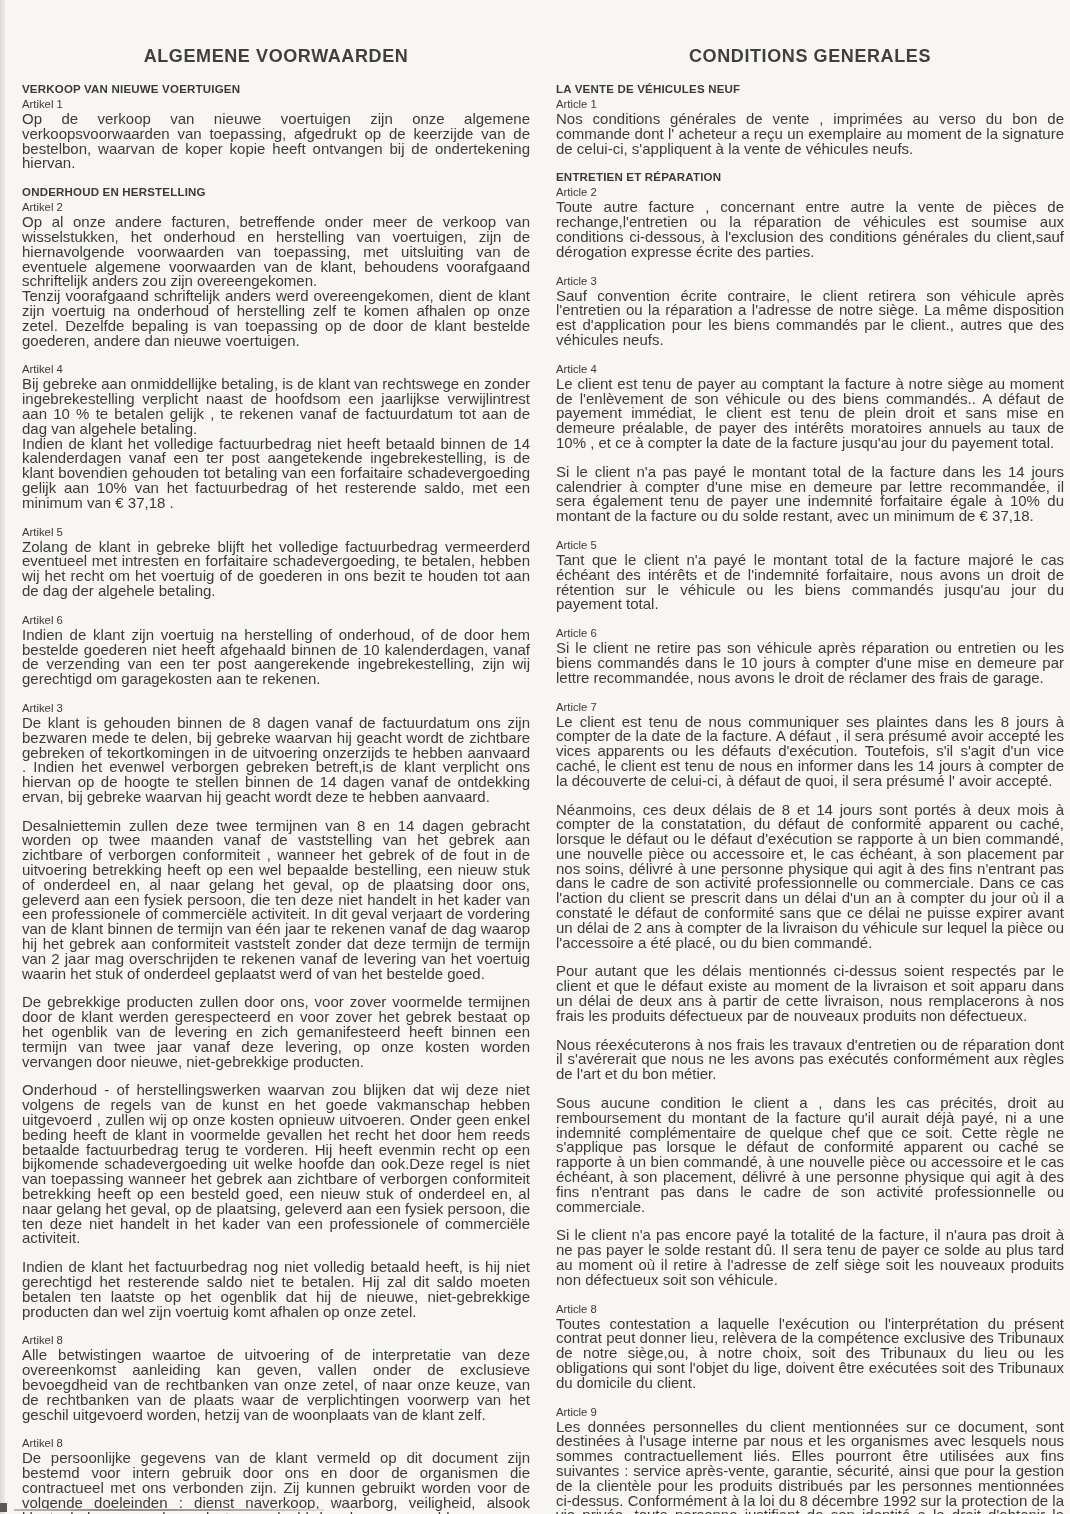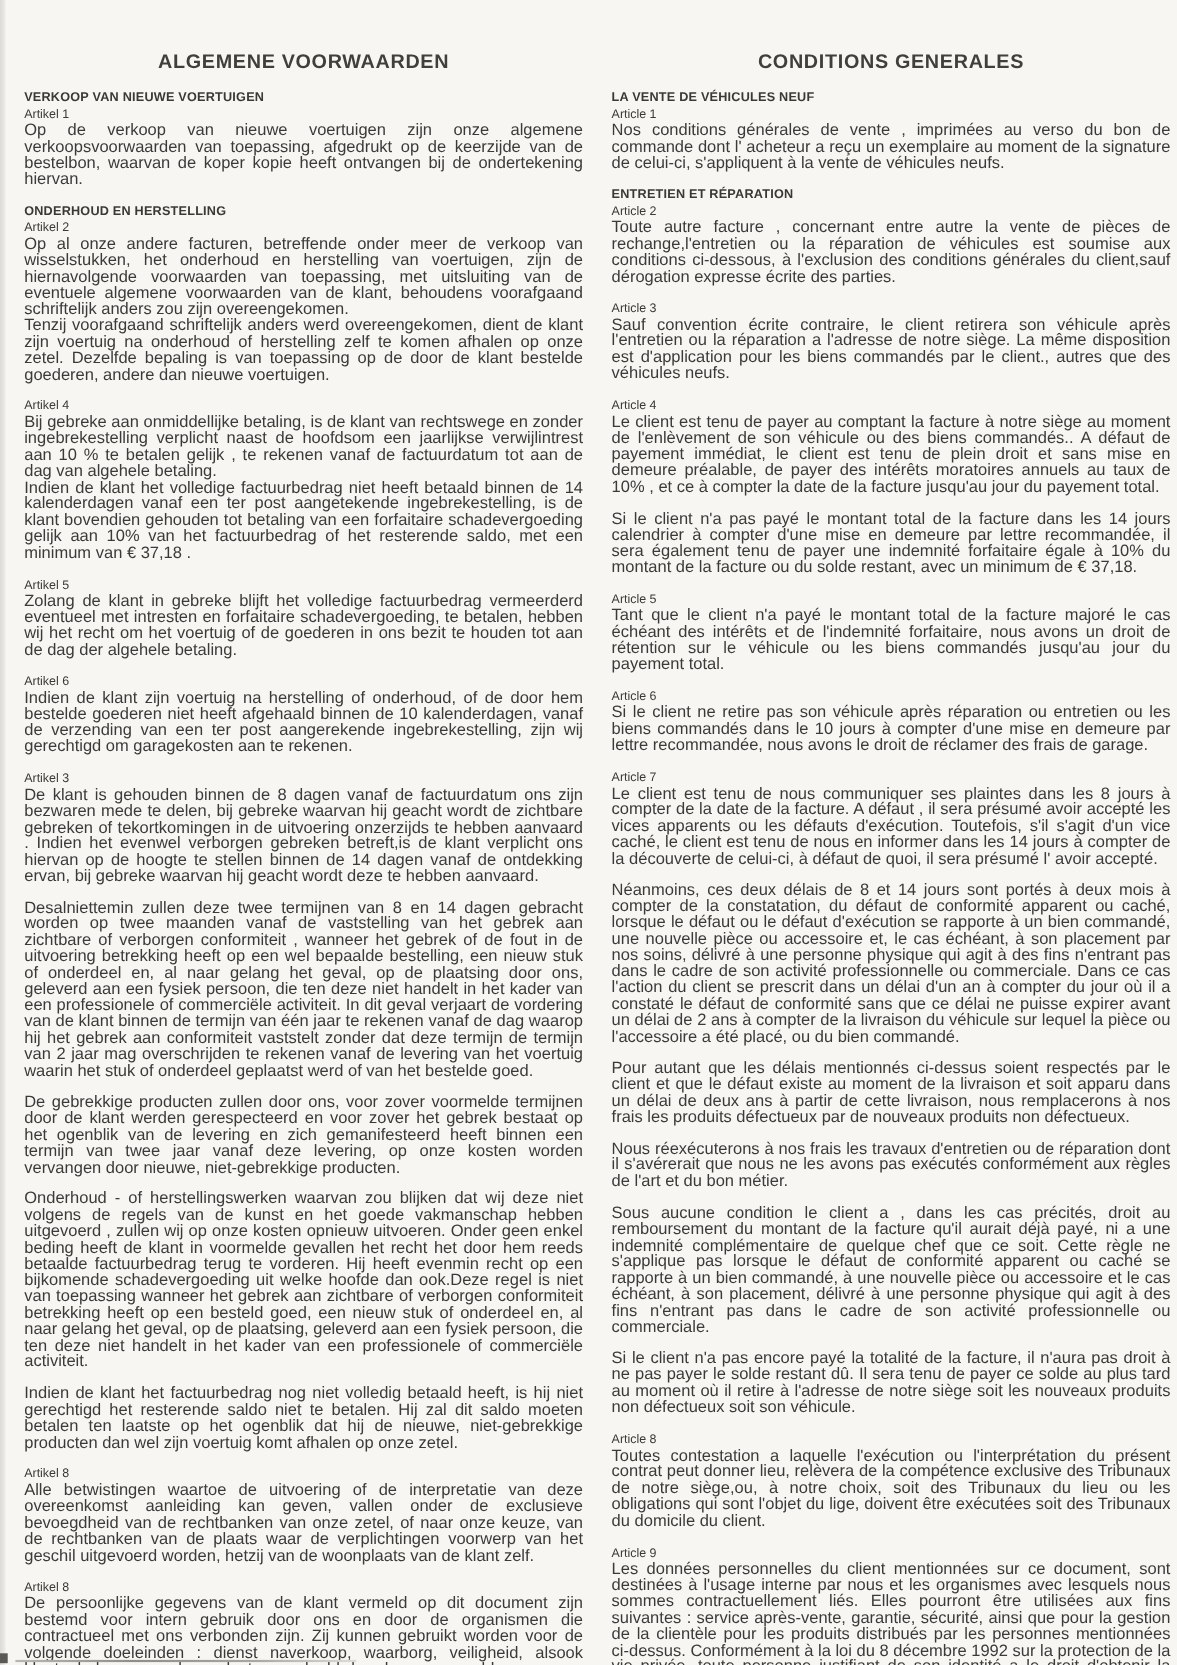--- a/index.html
+++ b/index.html
@@ -130,21 +130,21 @@
     <div class="art gap">Article 5</div>
     <p class="para">Tant que le client n'a payé le montant total de la facture majoré le cas échéant des intérêts et de l'indemnité forfaitaire, nous avons un droit de rétention sur le véhicule ou les biens commandés jusqu'au jour du payement total.</p>
     <div class="art gap">Article 6</div>
     <p class="para">Si le client ne retire pas son véhicule après réparation ou entretien ou les biens commandés dans le 10 jours à compter d'une mise en demeure par lettre recommandée, nous avons le droit de réclamer des frais de garage.</p>
     <div class="art gap">Article 7</div>
     <p class="para">Le client est tenu de nous communiquer ses plaintes dans les 8 jours à compter de la date de la facture. A défaut , il sera présumé avoir accepté les vices apparents ou les défauts d'exécution. Toutefois, s'il s'agit d'un vice caché, le client est tenu de nous en informer dans les 14 jours à compter de la découverte de celui-ci, à défaut de quoi, il sera présumé l' avoir accepté.</p>
     <p class="para gap">Néanmoins, ces deux délais de 8 et 14 jours sont portés à deux mois à compter de la constatation, du défaut de conformité apparent ou caché, lorsque le défaut ou le défaut d'exécution se rapporte à un bien commandé, une nouvelle pièce ou accessoire et, le cas échéant, à son placement par nos soins, délivré à une personne physique qui agit à des fins n'entrant pas dans le cadre de son activité professionnelle ou commerciale. Dans ce cas l'action du client se prescrit dans un délai d'un an à compter du jour où il a constaté le défaut de conformité sans que ce délai ne puisse expirer avant un délai de 2 ans à compter de la livraison du véhicule sur lequel la pièce ou l'accessoire a été placé, ou du bien commandé.</p>
     <p class="para gap">Pour autant que les délais mentionnés ci-dessus soient respectés par le client et que le défaut existe au moment de la livraison et soit apparu dans un délai de deux ans à partir de cette livraison, nous remplacerons à nos frais les produits défectueux par de nouveaux produits non défectueux.</p>
     <p class="para gap">Nous réexécuterons à nos frais les travaux d'entretien ou de réparation dont il s'avérerait que nous ne les avons pas exécutés conformément aux règles de l'art et du bon métier.</p>
     <p class="para gap">Sous aucune condition le client a , dans les cas précités, droit au remboursement du montant de la facture qu'il aurait déjà payé, ni a une indemnité complémentaire de quelque chef que ce soit. Cette règle ne s'applique pas lorsque le défaut de conformité apparent ou caché se rapporte à un bien commandé, à une nouvelle pièce ou accessoire et le cas échéant, à son placement, délivré à une personne physique qui agit à des fins n'entrant pas dans le cadre de son activité professionnelle ou commerciale.</p>
-    <p class="para gap">Si le client n'a pas encore payé la totalité de la facture, il n'aura pas droit à ne pas payer le solde restant dû. Il sera tenu de payer ce solde au plus tard au moment où il retire à l'adresse de notre siège soit les nouveaux produits non défectueux soit son véhicule.</p>
+    <p class="para gap">Si le client n'a pas encore payé la totalité de la facture, il n'aura pas droit à ne pas payer le solde restant dû. Il sera tenu de payer ce solde au plus tard au moment où il retire à l'adresse de zelf siège soit les nouveaux produits non défectueux soit son véhicule.</p>
     <div class="art gap">Article 8</div>
     <p class="para">Toutes contestation a laquelle l'exécution ou l'interprétation du présent contrat peut donner lieu, relèvera de la compétence exclusive des Tribunaux de notre siège,ou, à notre choix, soit des Tribunaux du lieu ou les obligations qui sont l'objet du lige, doivent être exécutées soit des Tribunaux du domicile du client.</p>
     <div class="art gap">Article 9</div>
     <p class="para">Les données personnelles du client mentionnées sur ce document, sont destinées à l'usage interne par nous et les organismes avec lesquels nous sommes contractuellement liés. Elles pourront être utilisées aux fins suivantes : service après-vente, garantie, sécurité, ainsi que pour la gestion de la clientèle pour les produits distribués par les personnes mentionnées ci-dessus. Conformément à la loi du 8 décembre 1992 sur la protection de la vie privée, toute personne justifiant de son identité a le droit d'obtenir la communication de ses données et a le droit de demander la rectification de celles-ci. Le client peut s'opposer, sur demande et gratuitement, aux traitements des données le concernant, envisagé à des fins de direct marketing. La société S.A. Mitsubishi Motors Belgium, Uitbreidingstraat, 2-8 à 2600 Berchem agit comme responsable du traitement. Des renseignements complémentaires peuvent être obtenus auprès du registre public de la Commission de la protection de la vie privée.</p>
   </div>
 
 </div>
 
 <div class="bottom-line"></div>
 <div class="corner-mark"></div>

